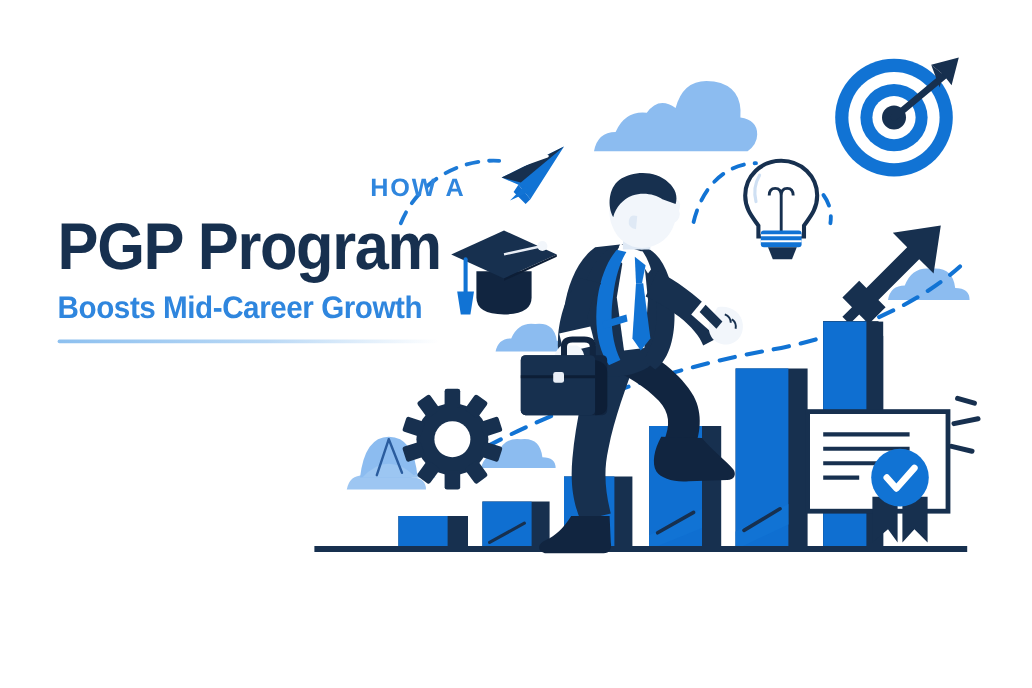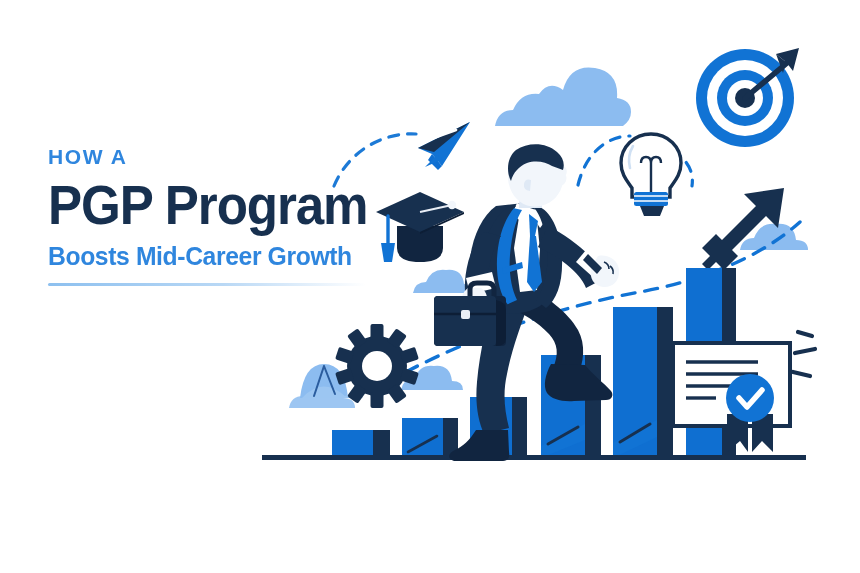--- a/index.html
+++ b/index.html
@@ -34,20 +34,21 @@
   }
   .kicker {
     font-family: "Liberation Sans", sans-serif;
     font-weight: bold;
     font-size: 21px;
     letter-spacing: 1.6px;
     color: #2f86de;
     line-height: 1;
     margin: 0 0 10px 0;
     white-space: nowrap;
+    text-align: right;
   }
   .maintitle {
     font-family: "Liberation Sans", sans-serif;
     font-weight: bold;
     font-size: 55px;
     letter-spacing: -1.2px;
     color: #17304f;
     line-height: 1.02;
     margin: 0 0 10px 0;
     white-space: nowrap;

